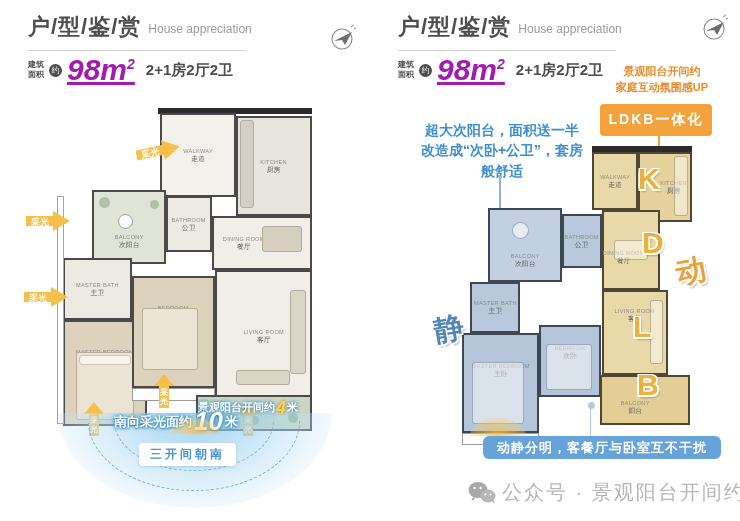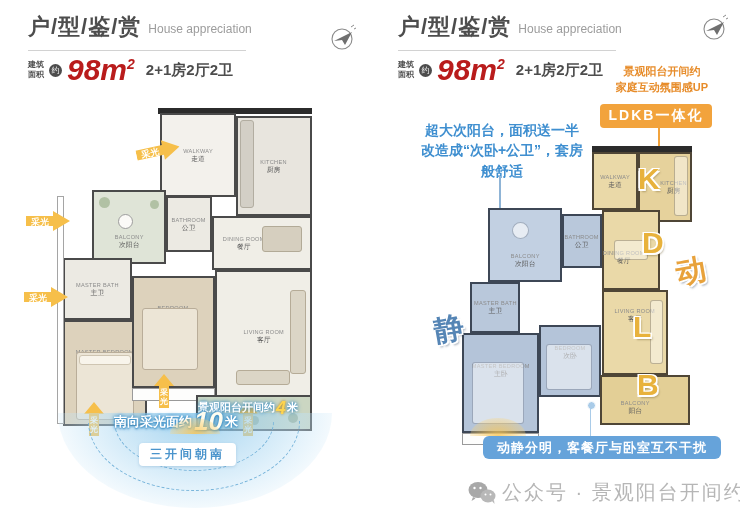--- a/index.html
+++ b/index.html
@@ -7,21 +7,21 @@
           font-family:"Liberation Sans","DejaVu Sans",sans-serif;}
   
   .hdr-row{position:absolute;display:flex;align-items:flex-end;gap:7px;}
   .hdr-title{font-size:22px;font-weight:bold;color:#4d4d4d;letter-spacing:1px;line-height:1;}
   .hdr-sub{font-size:12px;color:#9c9c9c;padding-bottom:2px;}
   .hdr-rule{position:absolute;height:1px;background:#d2d2d2;}
   .area-row{position:absolute;display:flex;align-items:center;gap:5px;}
   .area-label{font-size:8px;font-weight:bold;color:#4d4d4d;line-height:1.2;text-align:center;}
   .approx{width:13px;height:13px;border-radius:50%;background:#4d4d4d;color:#fff;font-size:8px;
           display:flex;align-items:center;justify-content:center;}
-  .area-value{font-size:30px;font-weight:bold;font-style:italic;color:#b91c1c;line-height:1;}
+  .area-value{font-size:30px;font-weight:bold;font-style:italic;color:#a21caf;line-height:1;text-decoration:underline;}
   .area-value sup{font-size:14px;}
   .spec{font-size:15px;font-weight:bold;color:#4d4d4d;margin-left:6px;}
   
   .room{position:absolute;box-sizing:border-box;border:2px solid #4a4a4a;
         display:flex;align-items:center;justify-content:center;overflow:visible;}
   .rlabel{display:flex;flex-direction:column;align-items:center;gap:0;
           transform:scale(.62);text-align:center;white-space:nowrap;line-height:1.25;}
   .ren{font-size:9px;color:#8b8b8b;letter-spacing:.5px;}
   .rcn{font-size:11px;color:#5c5c5c;}
   .furn{position:absolute;box-sizing:border-box;border-radius:3px;}
@@ -232,21 +232,21 @@
     <span class="pre">南向采光面约</span>
       <span class="num">10</span>
       <span class="unit">米</span>
   </div>
   <div class="pill" style="left:139px;top:443px;">三开间朝南</div>
 
   <div class="callout orange" style="left:592px;top:64px;width:140px;">
     <div>景观阳台开间约</div>
       <div>家庭互动氛围感UP</div>
   </div>
-  <div class="badge orange" style="left:600px;top:104px;width:112px;height:24px;">LDKB一体化</div>
+  <div class="badge orange" style="left:600px;top:104px;width:112px;height:32px;">LDKB一体化</div>
   <div class="leader" style="left:658px;top:128px;height:50px;background:#f2a33c;"></div>
   <div class="dot" style="left:655px;top:177px;width:7px;height:7px;background:#f2a33c;border:1px solid #fff;"></div>
 
   <div class="callout blue" style="left:418px;top:120px;width:168px;">
     <div>超大次阳台，面积送一半</div>
       <div>改造成“次卧+公卫”，套房般舒适</div>
   </div>
   <div class="leader" style="left:499px;top:176px;height:36px;background:#8fb4d6;"></div>
   <div class="dot" style="left:495px;top:210px;width:7px;height:7px;background:#5e97cc;border:1px solid #fff;"></div>
 

